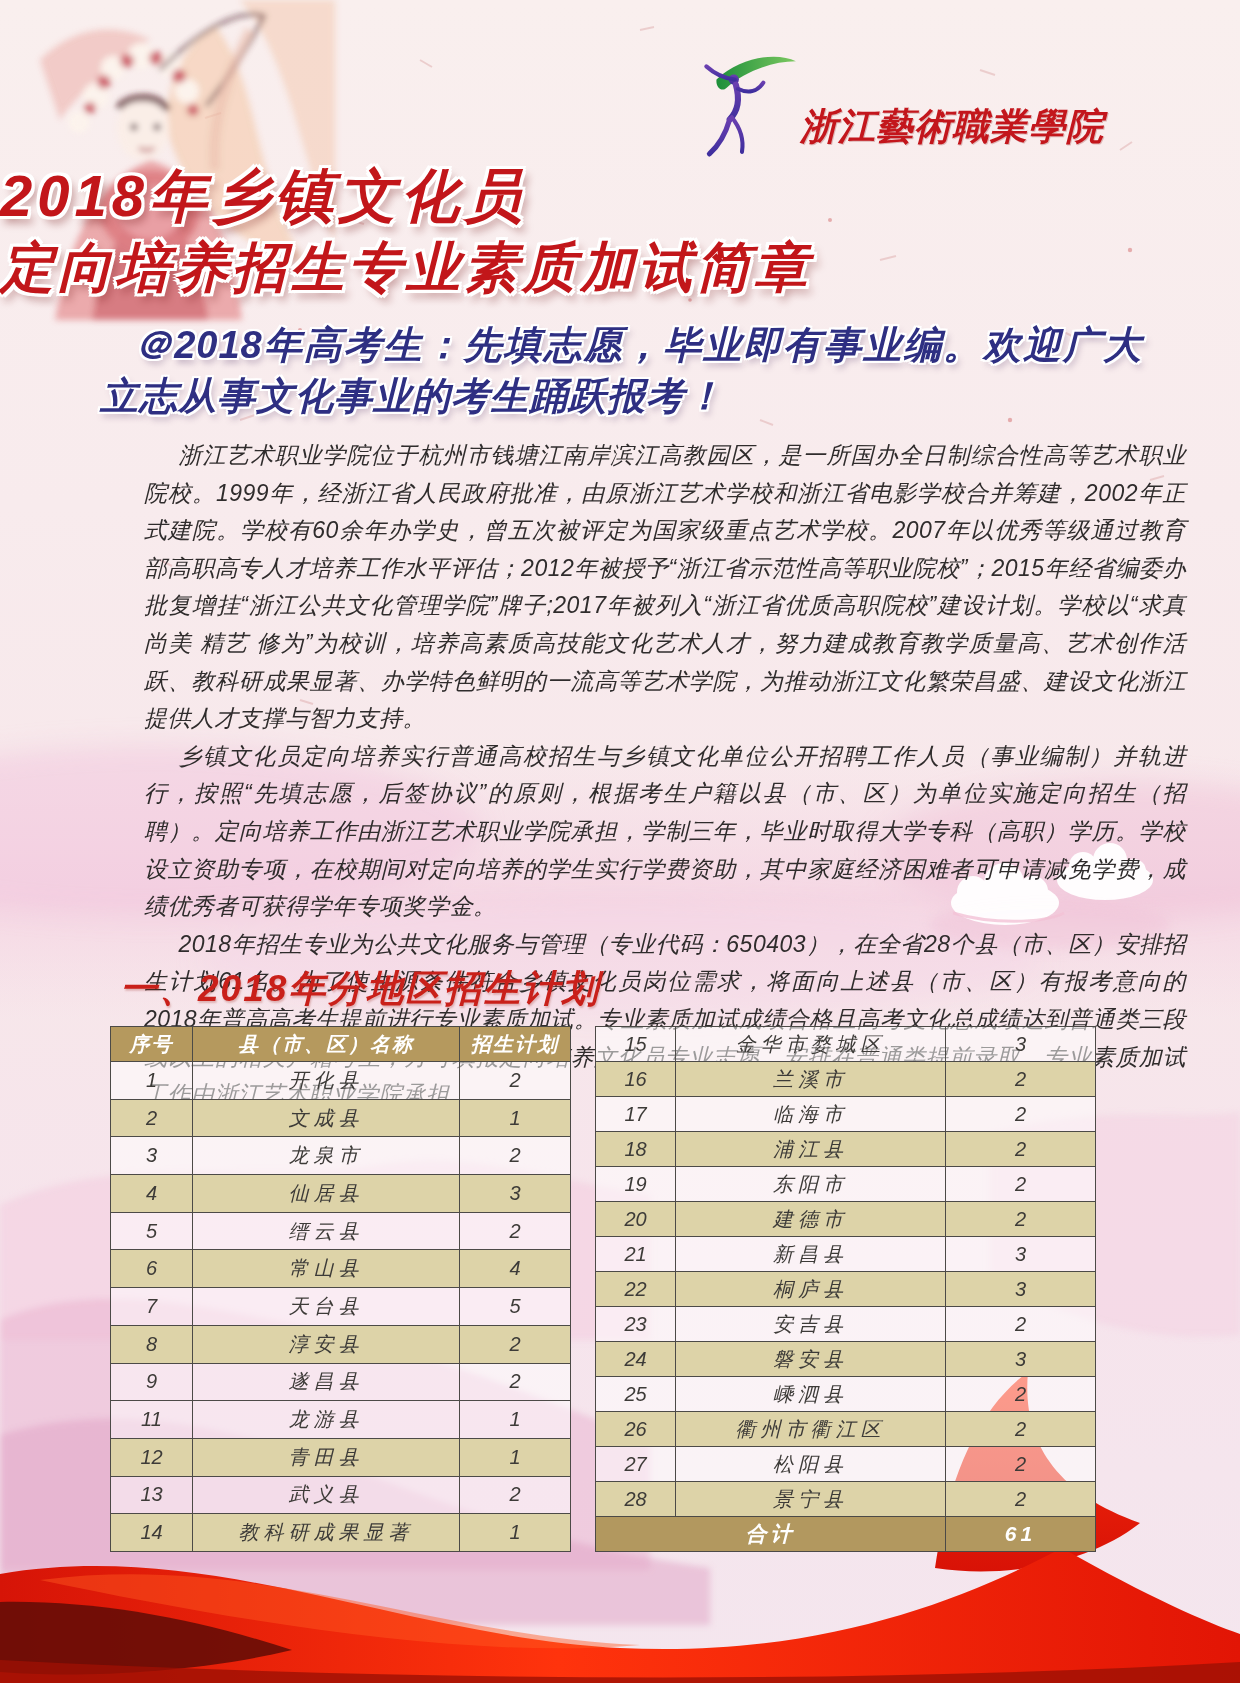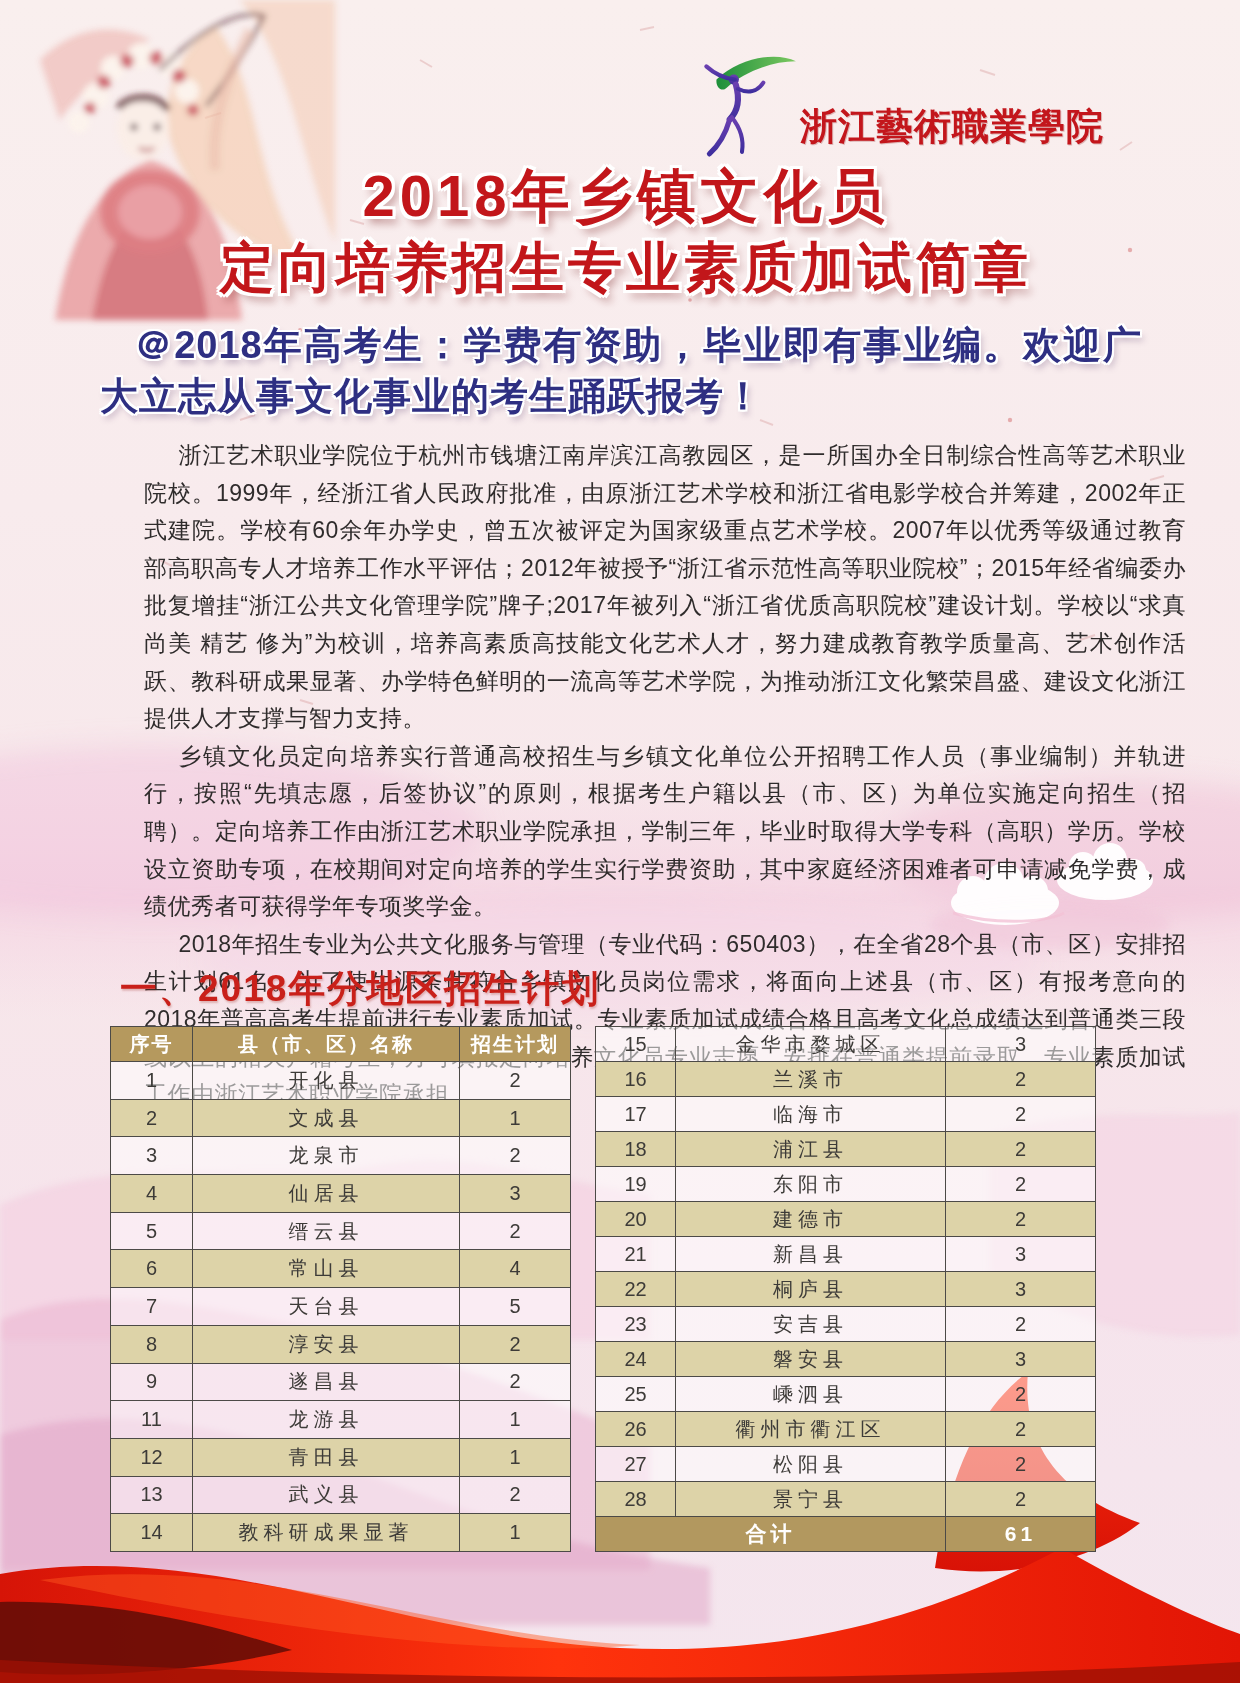--- a/index.html
+++ b/index.html
@@ -1,35 +1,36 @@
 <!DOCTYPE html>
 <html><head>
 <meta charset="utf-8">
 <style>
   html,body{margin:0;padding:0;}
   body{font-family:"Liberation Sans",sans-serif;background:#e9e0e2;}
   .page{
     position:relative;width:1240px;height:1683px;margin:0 auto;
     background:linear-gradient(180deg,#f9efee 0%,#f8ebed 30%,#f7e7ea 55%,#f6e4ec 75%,#f4e6ee 100%);
     overflow:hidden;
+    font-style:italic;
   }
   .bg-art{position:absolute;left:0;top:0;width:1240px;height:1683px;z-index:0;}
   .content{position:absolute;left:0;top:0;width:1240px;height:1683px;z-index:1;}
 
   
   .logo{position:absolute;top:46px;left:688px;display:flex;align-items:flex-end;}
   .logo-mark{width:112px;height:112px;flex:0 0 auto;}
   .logo-text{
     font-family:"DejaVu Serif",serif;font-weight:bold;font-size:37px;color:#c3161c;
     letter-spacing:1px;padding-bottom:6px;white-space:nowrap;
     text-shadow:1px 1px 0 rgba(140,20,20,.25);
   }
 
   
-  .title{position:absolute;top:162px;left:12px;width:1228px;text-align:center;}
+  .title{position:absolute;top:162px;left:0;width:1228px;}
   .title-line{
     display:block;font-weight:bold;color:#c2161a;line-height:1.18;
     text-shadow:
       -3px -3px 0 #fff,3px -3px 0 #fff,-3px 3px 0 #fff,3px 3px 0 #fff,
       -3px 0 0 #fff,3px 0 0 #fff,0 -3px 0 #fff,0 3px 0 #fff,
       5px 7px 9px rgba(110,15,15,.4);
   }
   .title-line1{font-size:58px;letter-spacing:5px;}
   .title-line2{font-size:54px;letter-spacing:4px;margin-top:6px;}
 
@@ -229,21 +230,21 @@
         </g>
       </svg>
       <div class="logo-text">浙江藝術職業學院</div>
     </div>
 
     <h1 class="title" style="margin:0;">
       <span class="title-line title-line1">2018年乡镇文化员</span>
       <span class="title-line title-line2">定向培养招生专业素质加试简章</span>
     </h1>
 
-    <p class="announce">＠2018年高考生：学费有资助，毕业即有事业编。欢迎广大立志从事文化事业的考生踊跃报考！</p>
+    <p class="announce">＠2018年高考生：先填志愿，毕业即有事业编。欢迎广大立志从事文化事业的考生踊跃报考！</p>
 
     <div class="body-text">
       <p>浙江艺术职业学院位于杭州市钱塘江南岸滨江高教园区，是一所国办全日制综合性高等艺术职业院校。1999年，经浙江省人民政府批准，由原浙江艺术学校和浙江省电影学校合并筹建，2002年正式建院。学校有60余年办学史，曾五次被评定为国家级重点艺术学校。2007年以优秀等级通过教育部高职高专人才培养工作水平评估；2012年被授予“浙江省示范性高等职业院校”；2015年经省编委办批复增挂“浙江公共文化管理学院”牌子;2017年被列入“浙江省优质高职院校”建设计划。学校以“求真 尚美 精艺 修为”为校训，培养高素质高技能文化艺术人才，努力建成教育教学质量高、艺术创作活跃、教科研成果显著、办学特色鲜明的一流高等艺术学院，为推动浙江文化繁荣昌盛、建设文化浙江提供人才支撑与智力支持。</p>
       <p>乡镇文化员定向培养实行普通高校招生与乡镇文化单位公开招聘工作人员（事业编制）并轨进行，按照“先填志愿，后签协议”的原则，根据考生户籍以县（市、区）为单位实施定向招生（招聘）。定向培养工作由浙江艺术职业学院承担，学制三年，毕业时取得大学专科（高职）学历。学校设立资助专项，在校期间对定向培养的学生实行学费资助，其中家庭经济困难者可申请减免学费，成绩优秀者可获得学年专项奖学金。</p>
       <p>2018年招生专业为公共文化服务与管理（专业代码：650403），在全省28个县（市、区）安排招生计划61名。为了使生源条件符合乡镇文化员岗位需求，将面向上述县（市、区）有报考意向的2018年普高高考生提前进行专业素质加试。专业素质加试成绩合格且高考文化总成绩达到普通类三段线以上的相关户籍考生，方可填报定向培养文化员专业志愿，安排在普通类提前录取。专业素质加试工作由浙江艺术职业学院承担。</p>
     </div>
 
     <h2 class="section-heading">一、2018年分地区招生计划</h2>
 
     <div class="tables">

